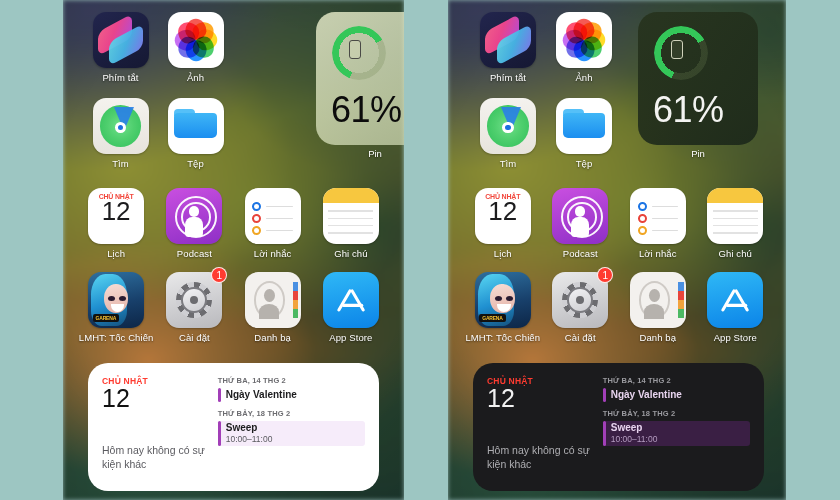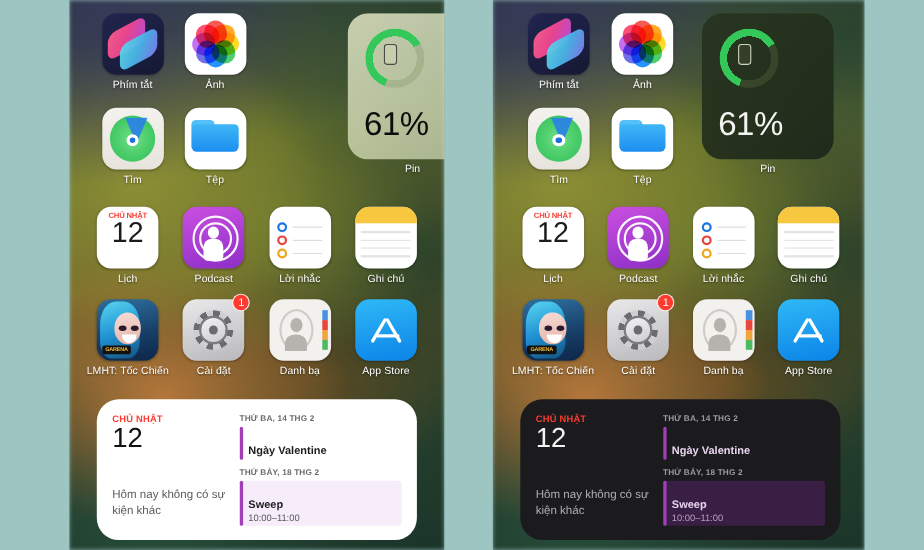--- a/index.html
+++ b/index.html
@@ -131,21 +131,21 @@
   .ic-appstore svg{position:absolute;left:16%;top:16%;width:68%;height:68%;}
 
   
   .w-batt{position:absolute;border-radius:19px;overflow:hidden;}
   .w-batt .bg{position:absolute;inset:0;}
   .w-batt.light .bg{background:linear-gradient(150deg,rgba(236,240,206,.80),rgba(205,216,178,.72));}
   .w-batt.dark .bg{background:linear-gradient(150deg,rgba(38,50,28,.88),rgba(28,40,26,.92));}
   .w-batt .ring{position:absolute;left:16px;top:14px;width:54px;height:54px;border-radius:50%;}
   .w-batt .phoneglyph{position:absolute;left:33px;top:28px;width:12px;height:19px;border-radius:3px;
     border:1.6px solid;box-sizing:border-box;}
-  .w-batt .pct{position:absolute;left:15px;bottom:14px;font-size:30px;font-weight:300;letter-spacing:-.5px;}
+  .w-batt .pct{position:absolute;left:15px;bottom:14px;font-size:36px;font-weight:300;letter-spacing:-.5px;}
   .w-batt.light .pct{color:#0c0c0c;}
   .w-batt.dark .pct{color:#f3f3f1;}
   .w-batt.light .phoneglyph{border-color:#4a4a46;background:rgba(210,214,182,.5);}
   .w-batt.dark .phoneglyph{border-color:#cfd2bb;background:rgba(60,72,48,.6);}
   .w-lbl{position:absolute;color:#fff;font-size:9.5px;text-align:center;
         text-shadow:0 1px 2px rgba(0,0,0,.55);}
 
   
   .w-cal{position:absolute;border-radius:20px;overflow:hidden;display:flex;padding:13px 14px;box-sizing:border-box;}
   .w-cal.light{background:#fff;}
@@ -158,21 +158,21 @@
   .w-cal.dark .day{color:#f2f2f2;}
   .w-cal .none{font-size:10.5px;line-height:14px;margin-top:32px;}
   .w-cal.light .none{color:#5b5b60;}
   .w-cal.dark .none{color:#aeaeb2;}
   .w-cal .hdr{font-size:7.5px;font-weight:bold;letter-spacing:.15px;margin-bottom:3px;}
   .w-cal.light .hdr{color:#6c6c70;}
   .w-cal.dark .hdr{color:#9a9a9f;}
   .w-cal .ev{display:flex;border-radius:3px;margin-bottom:7px;}
   .w-cal .bar{width:3px;border-radius:2px;background:#a23fb8;flex:0 0 3px;}
   .w-cal .evbody{padding:1px 5px 2px 5px;}
-  .w-cal .evt{font-size:10px;font-weight:bold;margin-top:16px;}
+  .w-cal .evt{font-size:10px;font-weight:bold;}
   .w-cal.light .evt{color:#1c1c1e;}
   .w-cal.dark .evt{color:#e8d4ef;}
   .w-cal .evtm{font-size:8.5px;margin-top:1px;}
   .w-cal.light .evtm{color:#5b5b60;}
   .w-cal.dark .evtm{color:#b49cc0;}
   .w-cal .ev.filled{flex:1;}
   .w-cal.light .ev.filled{background:#f6ecfa;}
   .w-cal.dark .ev.filled{background:#3a1f44;}
 </style>
 </head>

